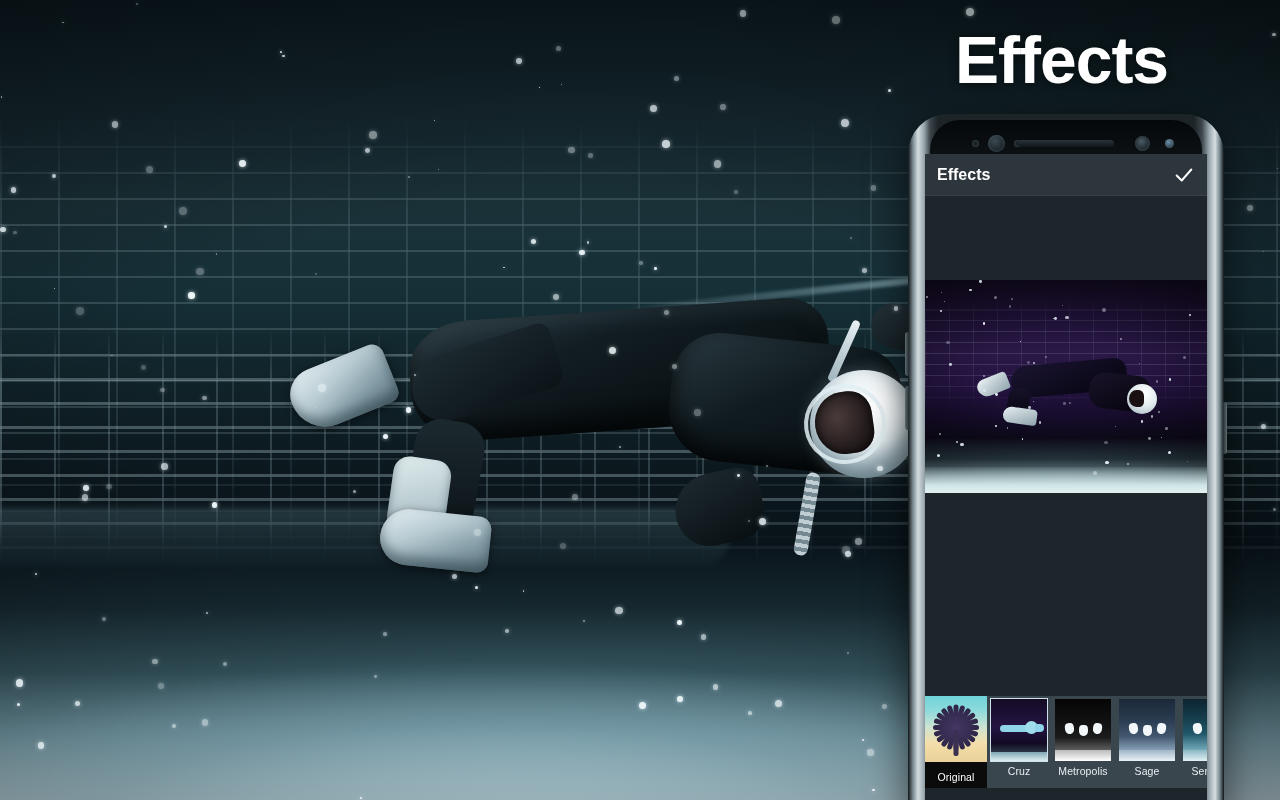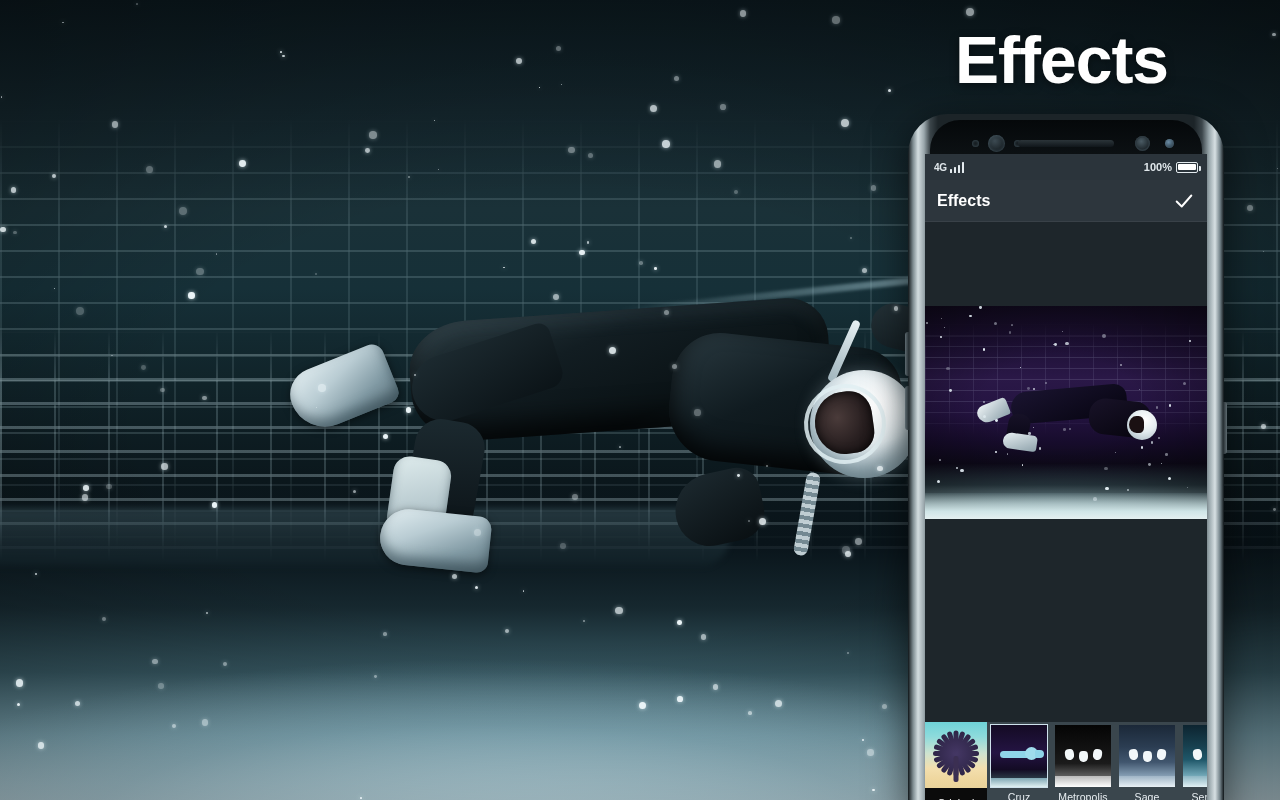--- a/index.html
+++ b/index.html
@@ -449,37 +449,20 @@
       <div class="sensor" style="left:58px;width:17px;height:17px;top:15px;background:radial-gradient(circle at 40% 35%,#3c4a52,#0a0f12);"></div>
       <div class="sensor" style="left:84px;width:7px;height:7px;top:20px;"></div>
       <div class="sensor" style="left:97px;width:7px;height:7px;top:20px;"></div>
       <div class="earpiece"></div>
       <div class="sensor" style="right:52px;width:15px;height:15px;top:16px;background:radial-gradient(circle at 42% 36%,#4a5b64,#070b0e);box-shadow:inset 0 0 0 1.5px #2e3a41;"></div>
       <div class="sensor" style="right:28px;width:9px;height:9px;top:19px;background:radial-gradient(circle at 40% 35%,#6d8fa8,#101a22);"></div>
     </div>
 
     <div class="screen-area">
 
-      <div class="statusbar">
-        <div class="sb-left">
-          <span class="net-label">4G</span>
-          <span class="bars">
-              <i></i>
-              <i></i>
-              <i></i>
-              <i></i>
-            </span>
-        </div>
-        <div class="sb-right">
-          <span class="batt-pct">100%</span>
-          <span class="batt">
-              <span></span>
-            </span>
-        </div>
-      </div>
 
       <div class="appbar">
         <div class="appbar-title">Effects</div>
         <div class="check-icon">
           <svg width="22" height="22" viewBox="0 0 24 24" fill="none" stroke="#ffffff" stroke-width="2.1" stroke-linecap="round" stroke-linejoin="round">
             <polyline points="4,12.5 9.5,18 20,6"></polyline>
           </svg>
         </div>
       </div>
 

